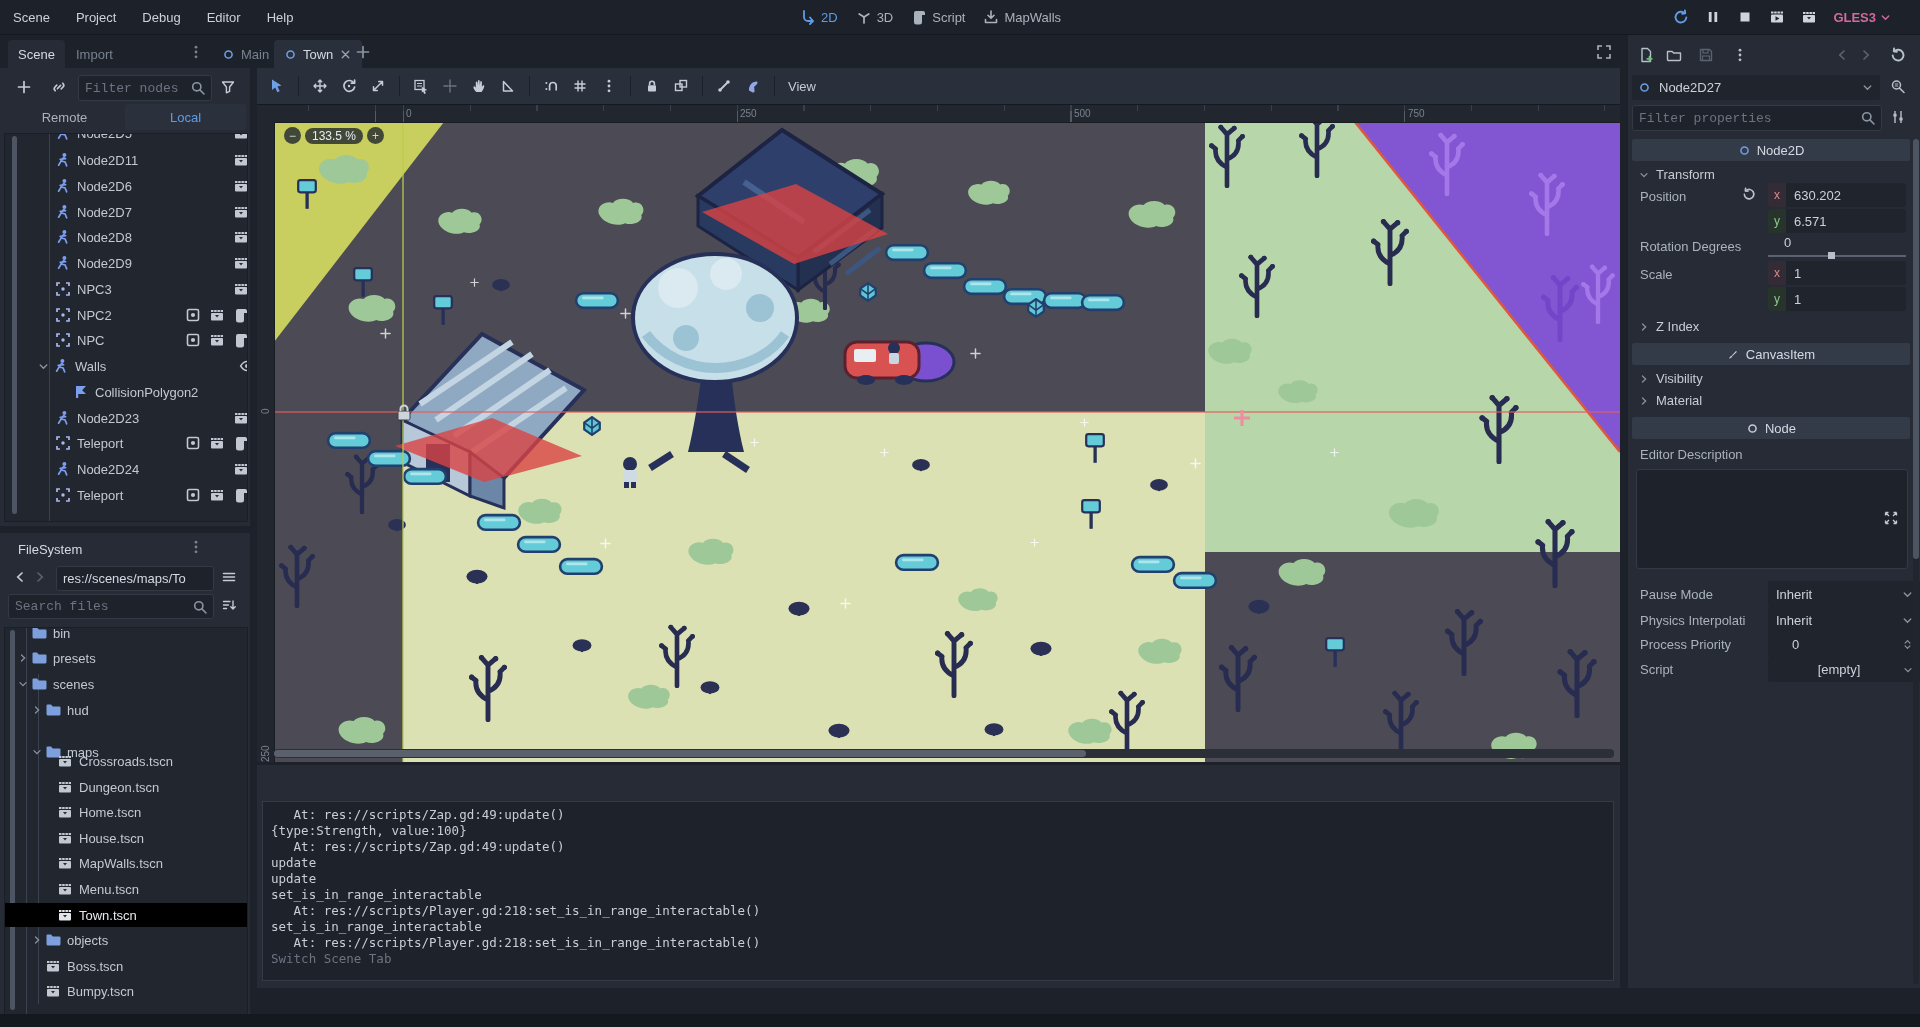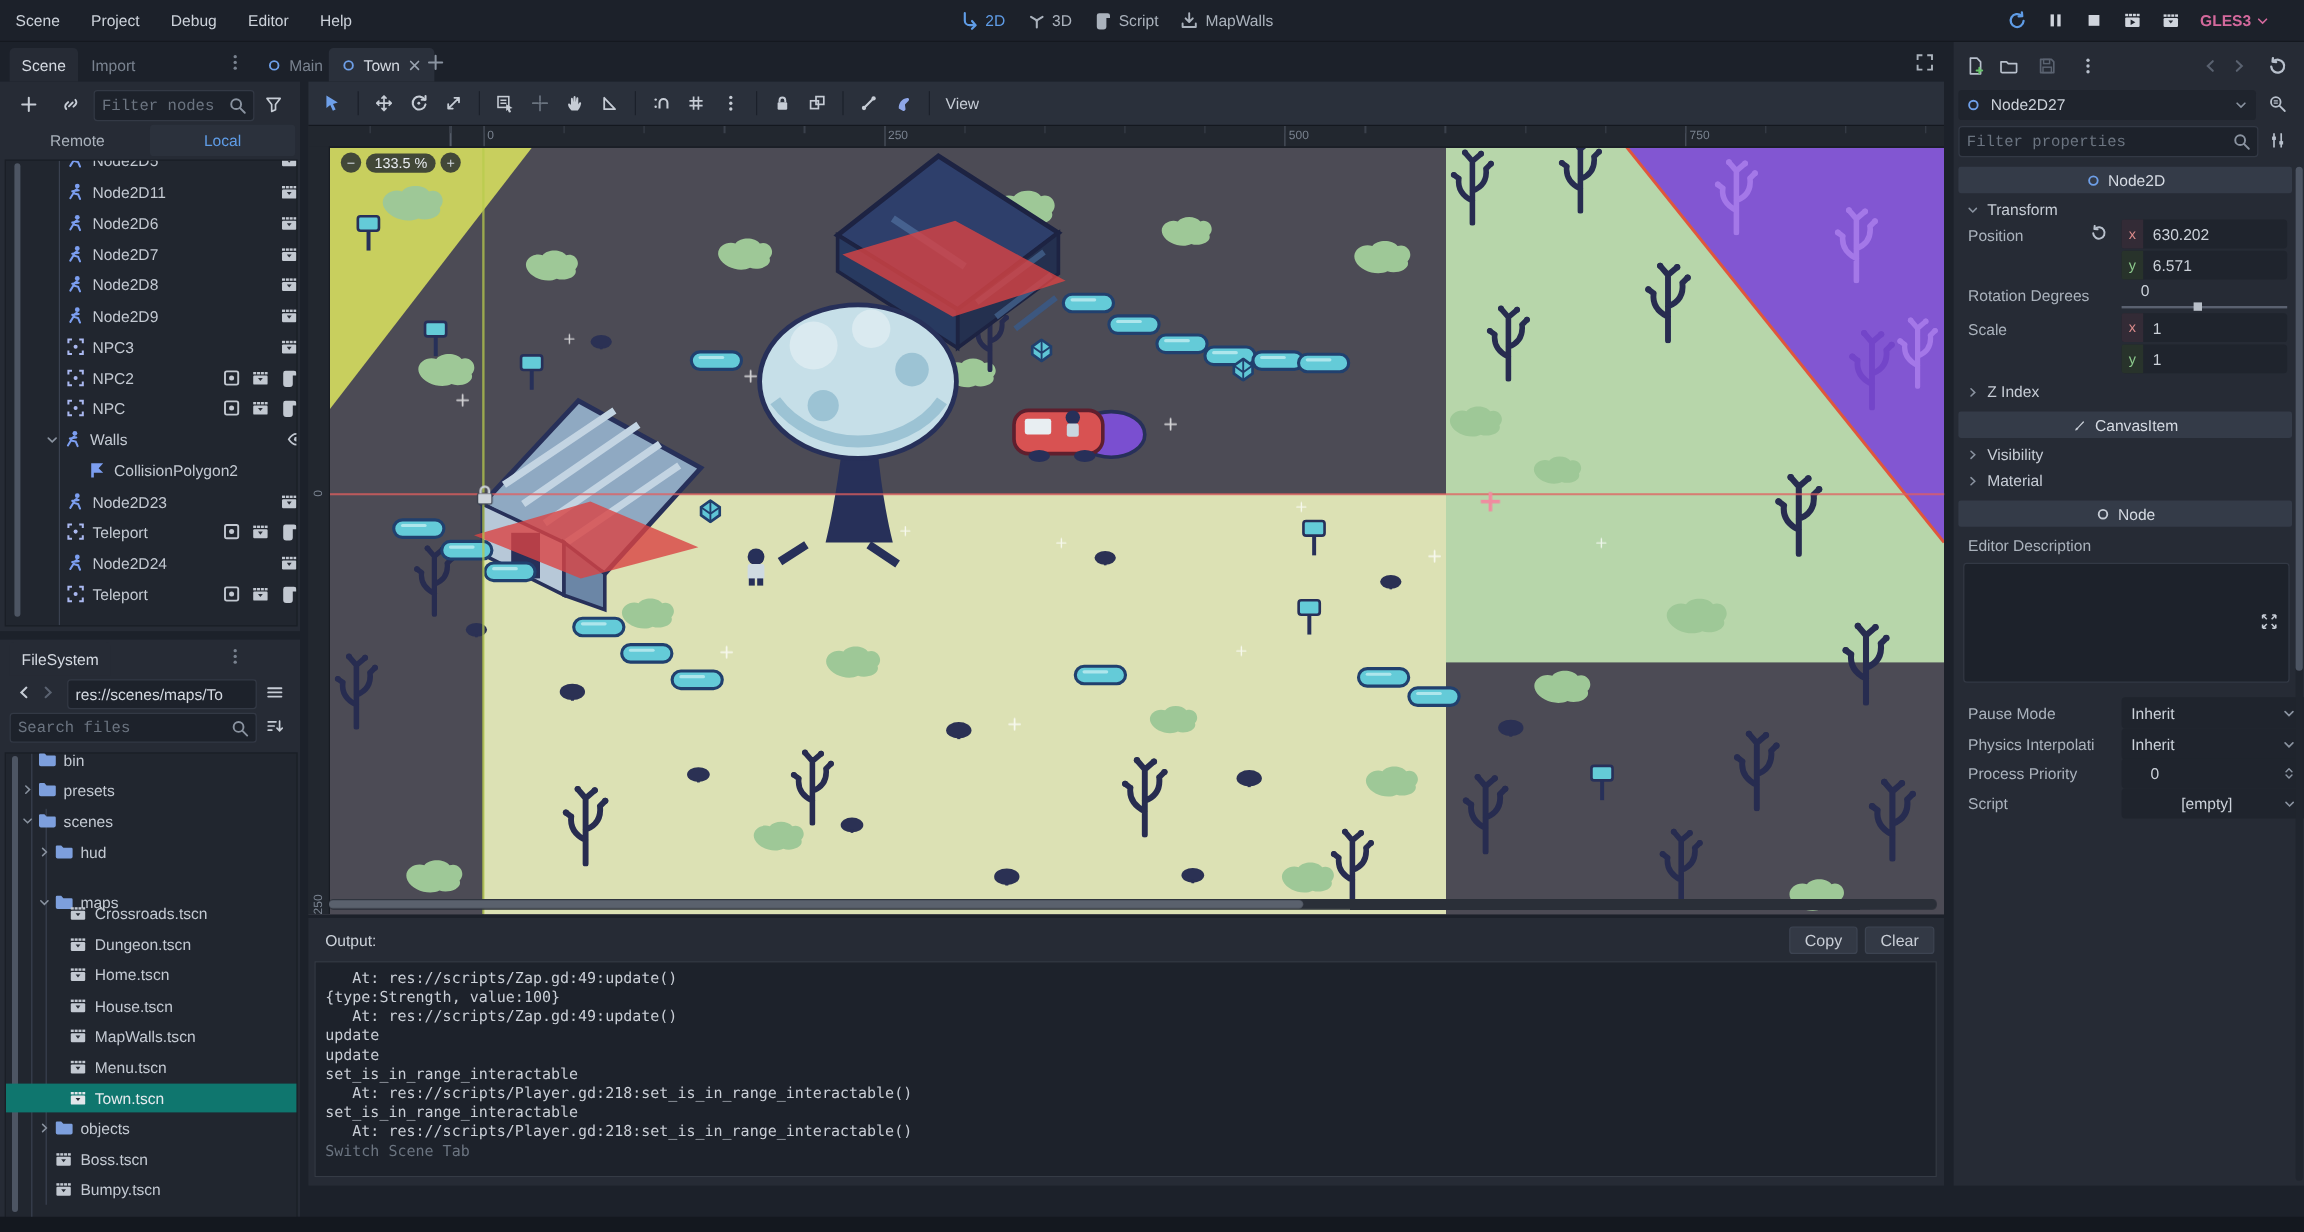--- a/index.html
+++ b/index.html
@@ -24,21 +24,21 @@
   .panel{background:#262b35}
   .inputbox{background:#1d222b;border:1px solid #333945;border-radius:3px;color:#d5dae2;display:flex;align-items:center}
   .inputbox input{background:transparent;border:none;outline:none;color:#d5dae2;font-family:Liberation Mono, monospace;font-size:13px;width:100%;padding:0 6px}
   .inputbox input::placeholder{color:#6b7480}
   .tree{position:absolute;overflow:hidden;background:#21262f;border:1px solid #1a1e26}
   .srow,.frow{position:absolute;left:0;width:100%;height:24px;display:flex;align-items:center}
   .slab{margin-left:6px;color:#c3c9d2;white-space:nowrap}
   .badge{position:absolute;color:#c2c8d1}
   .guide{position:absolute;width:1px;background:#3a4150}
   .scrollgrab{position:absolute;width:5px;border-radius:3px;background:#4d5563}
-  .frow.sel{background:#0f766e}
+  .frow.sel{background:#000000}
   .folder{color:#7d9fdd}
   .filetxt{color:#c3c9d2;margin-left:6px;white-space:nowrap}
   
   #toolbar2d{left:257px;top:68px;width:1363px;height:37px;background:#2a303b;border-bottom:1px solid #14181f;display:flex;align-items:center;gap:13px;padding-left:12px;box-sizing:border-box;color:#c6ccd5}
   .tdiv{width:1px;height:20px;background:#1b202a}
   #canvaswrap{left:257px;top:105px;width:1363px;height:657px;background:#4c4b55;overflow:hidden}
   .ruler{position:absolute;background:#22272f;color:#79828f;font-size:10px;z-index:5}
   #rulertop{left:0;top:0;width:1363px;height:17px;border-bottom:1px solid #181c23;
     background-image:repeating-linear-gradient(90deg,#3a404b 0 1px,transparent 1px 66.75px),repeating-linear-gradient(90deg,#545b68 0 1px,transparent 1px 333.75px);
     background-position:146px 0,146px 0;background-size:auto 6px,auto 17px;background-repeat:repeat-x;background-color:#22272f}
@@ -1017,27 +1017,20 @@
       <div class="zbtn">−</div>
       <div id="zoomlabel">133.5 %</div>
       <div class="zbtn">+</div>
     </div>
     <div id="hscroll">
         <div class="grab"></div>
       </div>
   </div>
 
   <div id="outpanel" class="abs">
-    <div id="outhead">
-      <span style="margin-left:14px;color:#ccd2da">Output:</span>
-      <div style="margin-left:auto;margin-right:8px;display:flex">
-        <button class="obtn">Copy</button>
-        <button class="obtn">Clear</button>
-      </div>
-    </div>
     <div id="outlog">
       <div class="oline">   At: res://scripts/Zap.gd:49:update()</div>
       <div class="oline">{type:Strength, value:100}</div>
       <div class="oline">   At: res://scripts/Zap.gd:49:update()</div>
       <div class="oline">update</div>
       <div class="oline">update</div>
       <div class="oline">set_is_in_range_interactable</div>
       <div class="oline">   At: res://scripts/Player.gd:218:set_is_in_range_interactable()</div>
       <div class="oline">set_is_in_range_interactable</div>
       <div class="oline">   At: res://scripts/Player.gd:218:set_is_in_range_interactable()</div>

